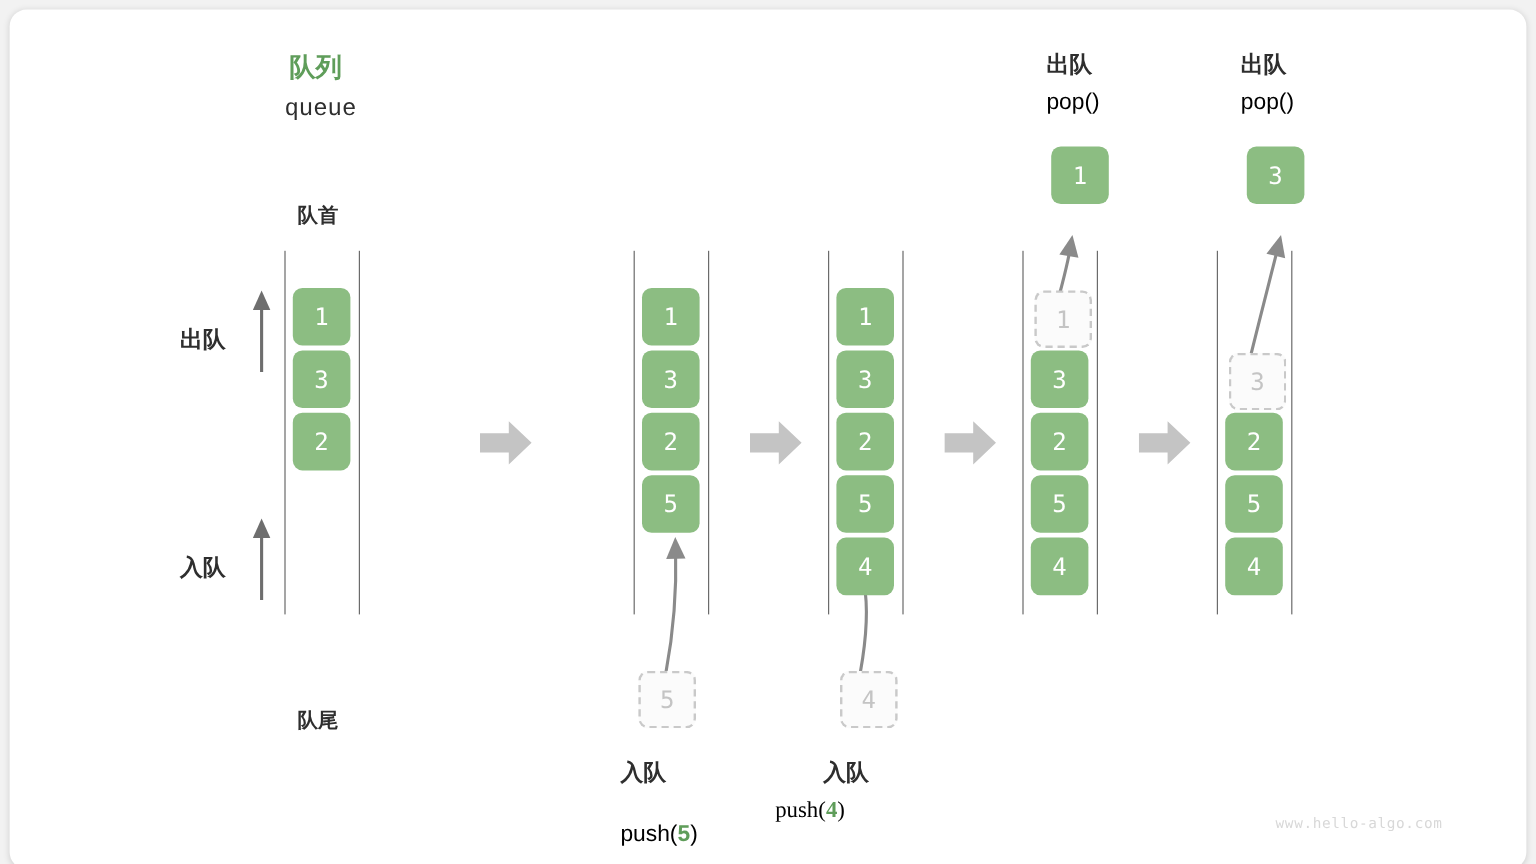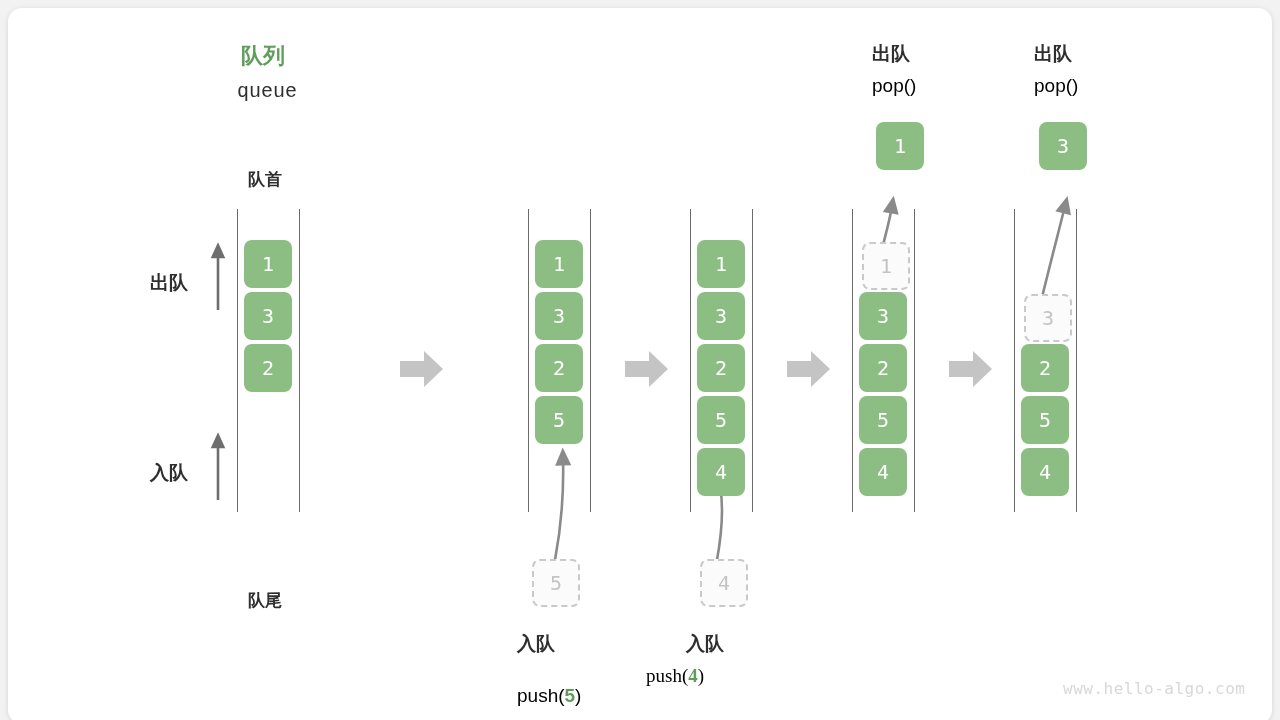--- a/index.html
+++ b/index.html
@@ -23,21 +23,21 @@
 
   .title-cn{font-size:22px;color:#5f9d5a;font-weight:bold;}
   .title-en{font-size:20px;font-family:Liberation Mono, monospace;}
   .headlabel{font-size:17px;}
   .sidelabel{font-size:19px;}
   .oplabel{font-size:19px;}
   .opmono{font-size:19px;}
   .grn{color:#5f9d5a;font-weight:bold;}
 
   .watermark{
-    position:absolute;font-size:16px;color:#d8d8d8;letter-spacing:0.5px;
+    position:absolute;font-size:12px;color:#d8d8d8;letter-spacing:0.5px;
     font-family:"DejaVu Sans Mono","Liberation Mono",monospace;
   }
 
   
   .rail{position:absolute;width:1.4px;background:#4a4a4a;opacity:.82;}
 
   
   .cell{
     position:absolute;width:48px;height:48px;border-radius:8px;
     background:#8cbd82;color:#ffffff;

